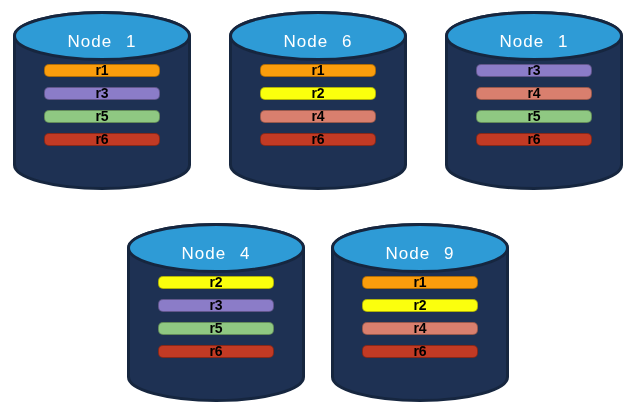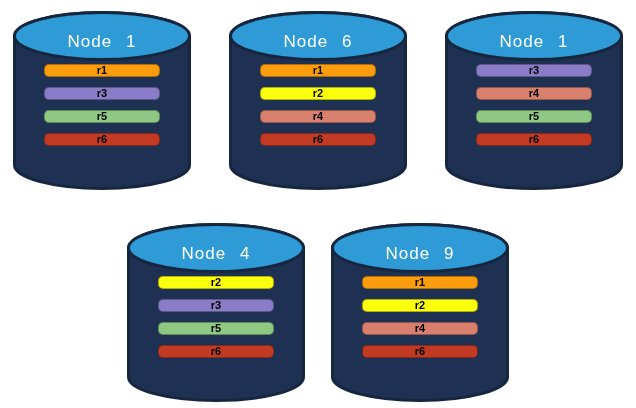--- a/index.html
+++ b/index.html
@@ -56,21 +56,21 @@
     left: 32px;
     width: 116px;
   }
   .bar {
     height: 13px;
     margin-bottom: 10px;
     border-radius: 5px;
     border: 1px solid rgba(0,0,0,0.30);
     box-sizing: border-box;
     text-align: center;
-    font-size: 11px;
+    font-size: 14px;
     font-weight: 700;
     line-height: 11px;
     color: #000000;
   }
 </style>
 </head>
 <body>
 
 <div class="canvas">
   <div class="row row-top">

